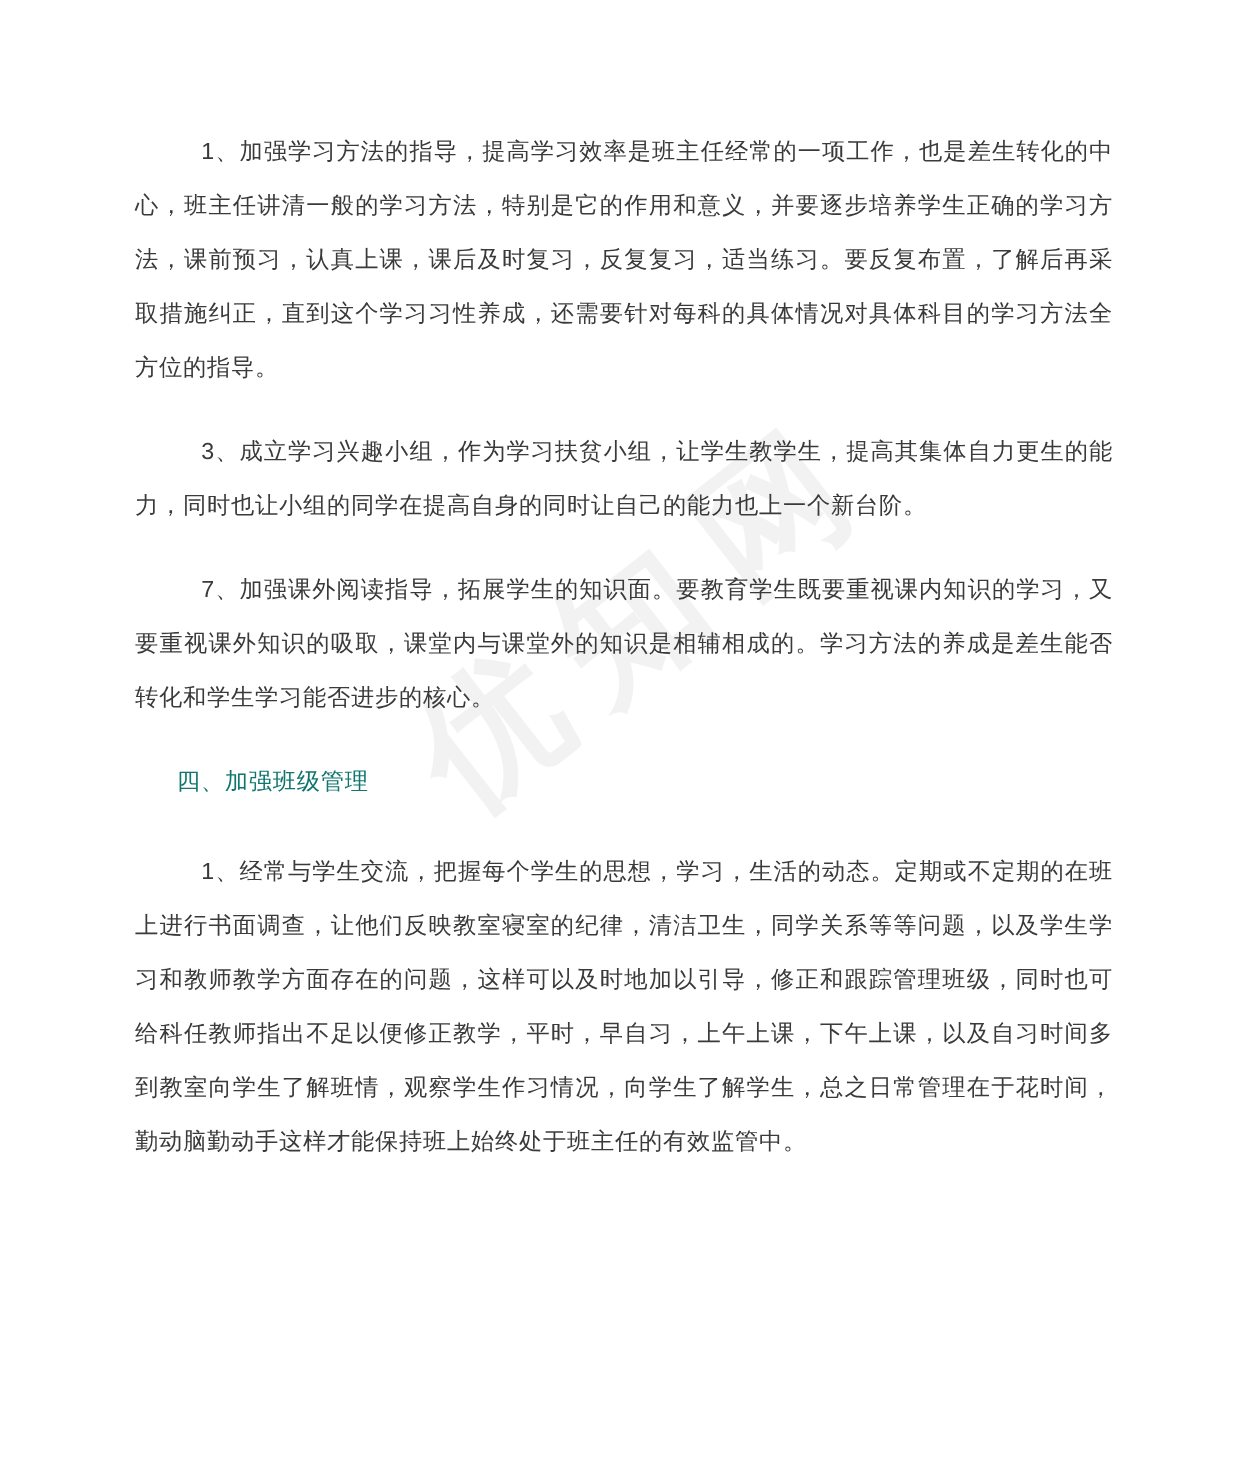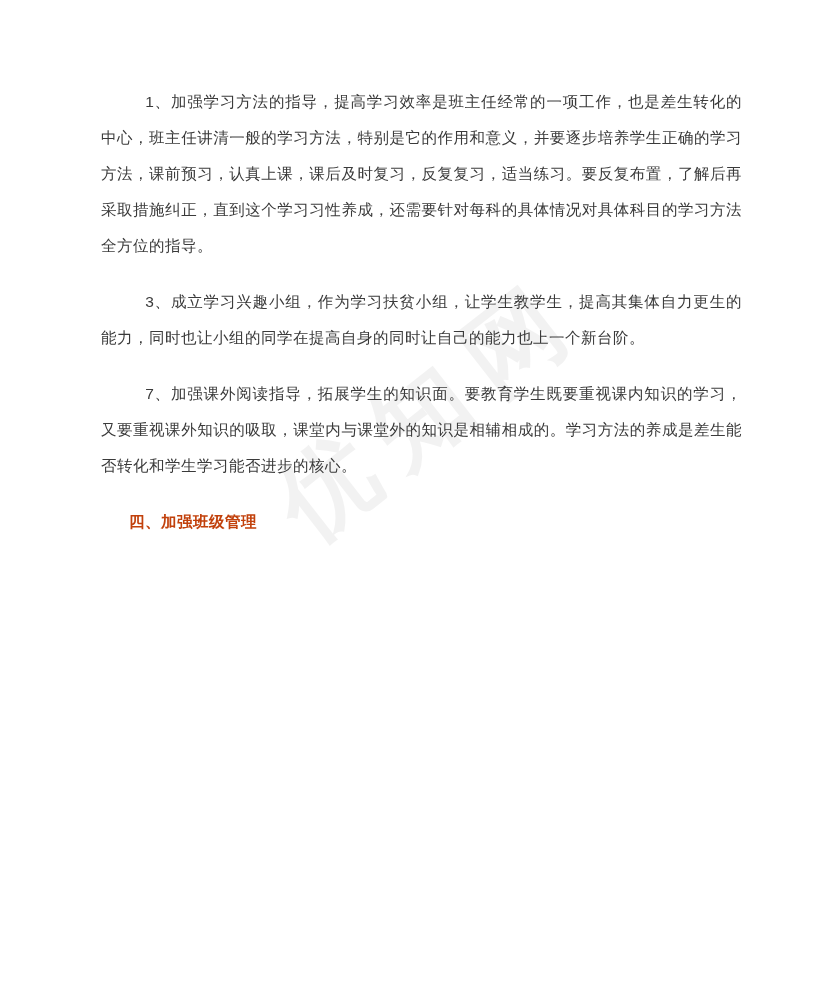--- a/index.html
+++ b/index.html
@@ -15,38 +15,37 @@
     background: #ffffff;
     overflow: hidden;
     font-family: "Liberation Sans", sans-serif;
     color: #3a3a3a;
   }
   .content {
     position: absolute;
     left: 90px;
     right: 88px;
     top: 84px;
-    margin-left: 11px;
   }
   p.paragraph {
     margin: 0 0 20px 0;
     font-size: 15.5px;
     line-height: 36px;
     text-align: justify;
     text-indent: 2.85em;
     color: #3a3a3a;
     letter-spacing: 0.5px;
   }
   h3.heading {
     margin: 6px 0 24px 0;
     font-size: 15.5px;
     line-height: 36px;
-    font-weight: bold;
+    font-weight: normal;
     text-indent: 1.8em;
-    color: #c2410c;
+    color: #0f766e;
     letter-spacing: 0.5px;
   }
   .watermark {
     position: absolute;
     left: 150px;
     top: 230px;
     width: 560px;
     height: 360px;
     display: flex;
     align-items: center;
@@ -65,14 +64,15 @@
 </head>
 <body>
 
 <div class="page">
   <div class="watermark">优知网</div>
   <div class="content" id="content">
       <p class="paragraph">1、加强学习方法的指导，提高学习效率是班主任经常的一项工作，也是差生转化的中心，班主任讲清一般的学习方法，特别是它的作用和意义，并要逐步培养学生正确的学习方法，课前预习，认真上课，课后及时复习，反复复习，适当练习。要反复布置，了解后再采取措施纠正，直到这个学习习性养成，还需要针对每科的具体情况对具体科目的学习方法全方位的指导。</p>
       <p class="paragraph">3、成立学习兴趣小组，作为学习扶贫小组，让学生教学生，提高其集体自力更生的能力，同时也让小组的同学在提高自身的同时让自己的能力也上一个新台阶。</p>
       <p class="paragraph">7、加强课外阅读指导，拓展学生的知识面。要教育学生既要重视课内知识的学习，又要重视课外知识的吸取，课堂内与课堂外的知识是相辅相成的。学习方法的养成是差生能否转化和学生学习能否进步的核心。</p>
       <h3 class="heading">四、加强班级管理</h3>
+      <p class="paragraph">1、经常与学生交流，把握每个学生的思想，学习，生活的动态。定期或不定期的在班上进行书面调查，让他们反映教室寝室的纪律，清洁卫生，同学关系等等问题，以及学生学习和教师教学方面存在的问题，这样可以及时地加以引导，修正和跟踪管理班级，同时也可给科任教师指出不足以便修正教学，平时，早自习，上午上课，下午上课，以及自习时间多到教室向学生了解班情，观察学生作习情况，向学生了解学生，总之日常管理在于花时间，勤动脑勤动手这样才能保持班上始终处于班主任的有效监管中。</p>
     </div>
 </div>
 
 </body></html>

